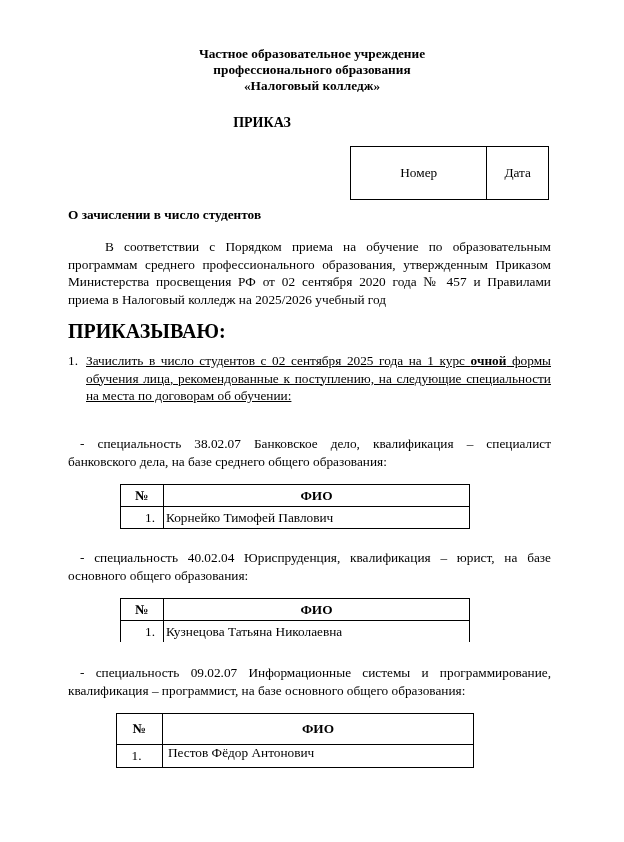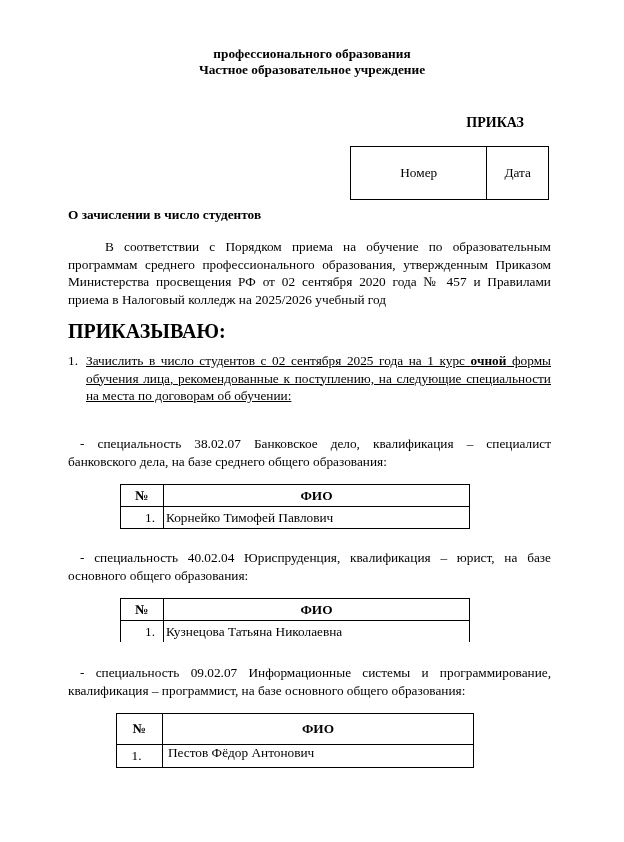--- a/index.html
+++ b/index.html
@@ -1,20 +1,20 @@
 <!DOCTYPE html>
 <html><head>
 <meta charset="utf-8">
 <style>
   html, body { margin:0; padding:0; background:#ffffff; }
   body { width:624px; height:842px; position:relative; overflow:hidden;
          font-family:"Liberation Serif", "DejaVu Serif", serif; color:#000; }
   .abs { position:absolute; }
   .org { left:0; width:624px; top:46px; text-align:center; font-weight:bold; font-size:13.3px; line-height:16px; }
-  .title { left:0; width:524px; top:115px; text-align:right; font-weight:bold; font-size:14px; }
+  .title { left:0; width:524px; top:115px; text-align:center; font-weight:bold; font-size:14px; }
   table { border-collapse:collapse; }
   .hdr-table { left:350px; top:146px; width:199px; font-size:13.3px; }
   .hdr-table td { border:1px solid #000; text-align:center; height:18px; padding:17px; line-height:18px; }
   .subject { left:68px; top:207px; font-weight:bold; font-size:13.3px; }
   .para { left:68px; width:483px; font-size:13.3px; line-height:17.5px; text-align:justify; }
   .indent { text-indent:37px; }
   .bold { font-weight:bold; }
   .order-kw { left:68px; top:320px; font-weight:bold; font-size:20px; }
   .item { left:68px; top:352px; width:483px; font-size:13.3px; line-height:17.5px; }
   .item .num { position:absolute; left:0; top:0; }
@@ -23,22 +23,23 @@
   .stud-table { font-size:13.3px; }
   .stud-table td, .stud-table th { border:1px solid #000; padding:0 2px; height:21px; }
   .stud-table th { font-weight:bold; text-align:center; }
   .stud-table td.n { text-align:right; padding-right:8px; }
   .stud-table td.name { text-align:left; }
 </style>
 </head>
 <body>
 
 <div class="abs org">
+  <div>Частное образовательное учреждение</div>
   <div>профессионального образования</div>
-  <div>Частное образовательное учреждение</div>
+  <div>«Налоговый колледж»</div>
 </div>
 
 <div class="abs title">ПРИКАЗ</div>
 
 <table class="abs hdr-table">
   <tbody>
       <tr>
     <td style="width:103px">Номер</td>
     <td>Дата</td>
   </tr>

